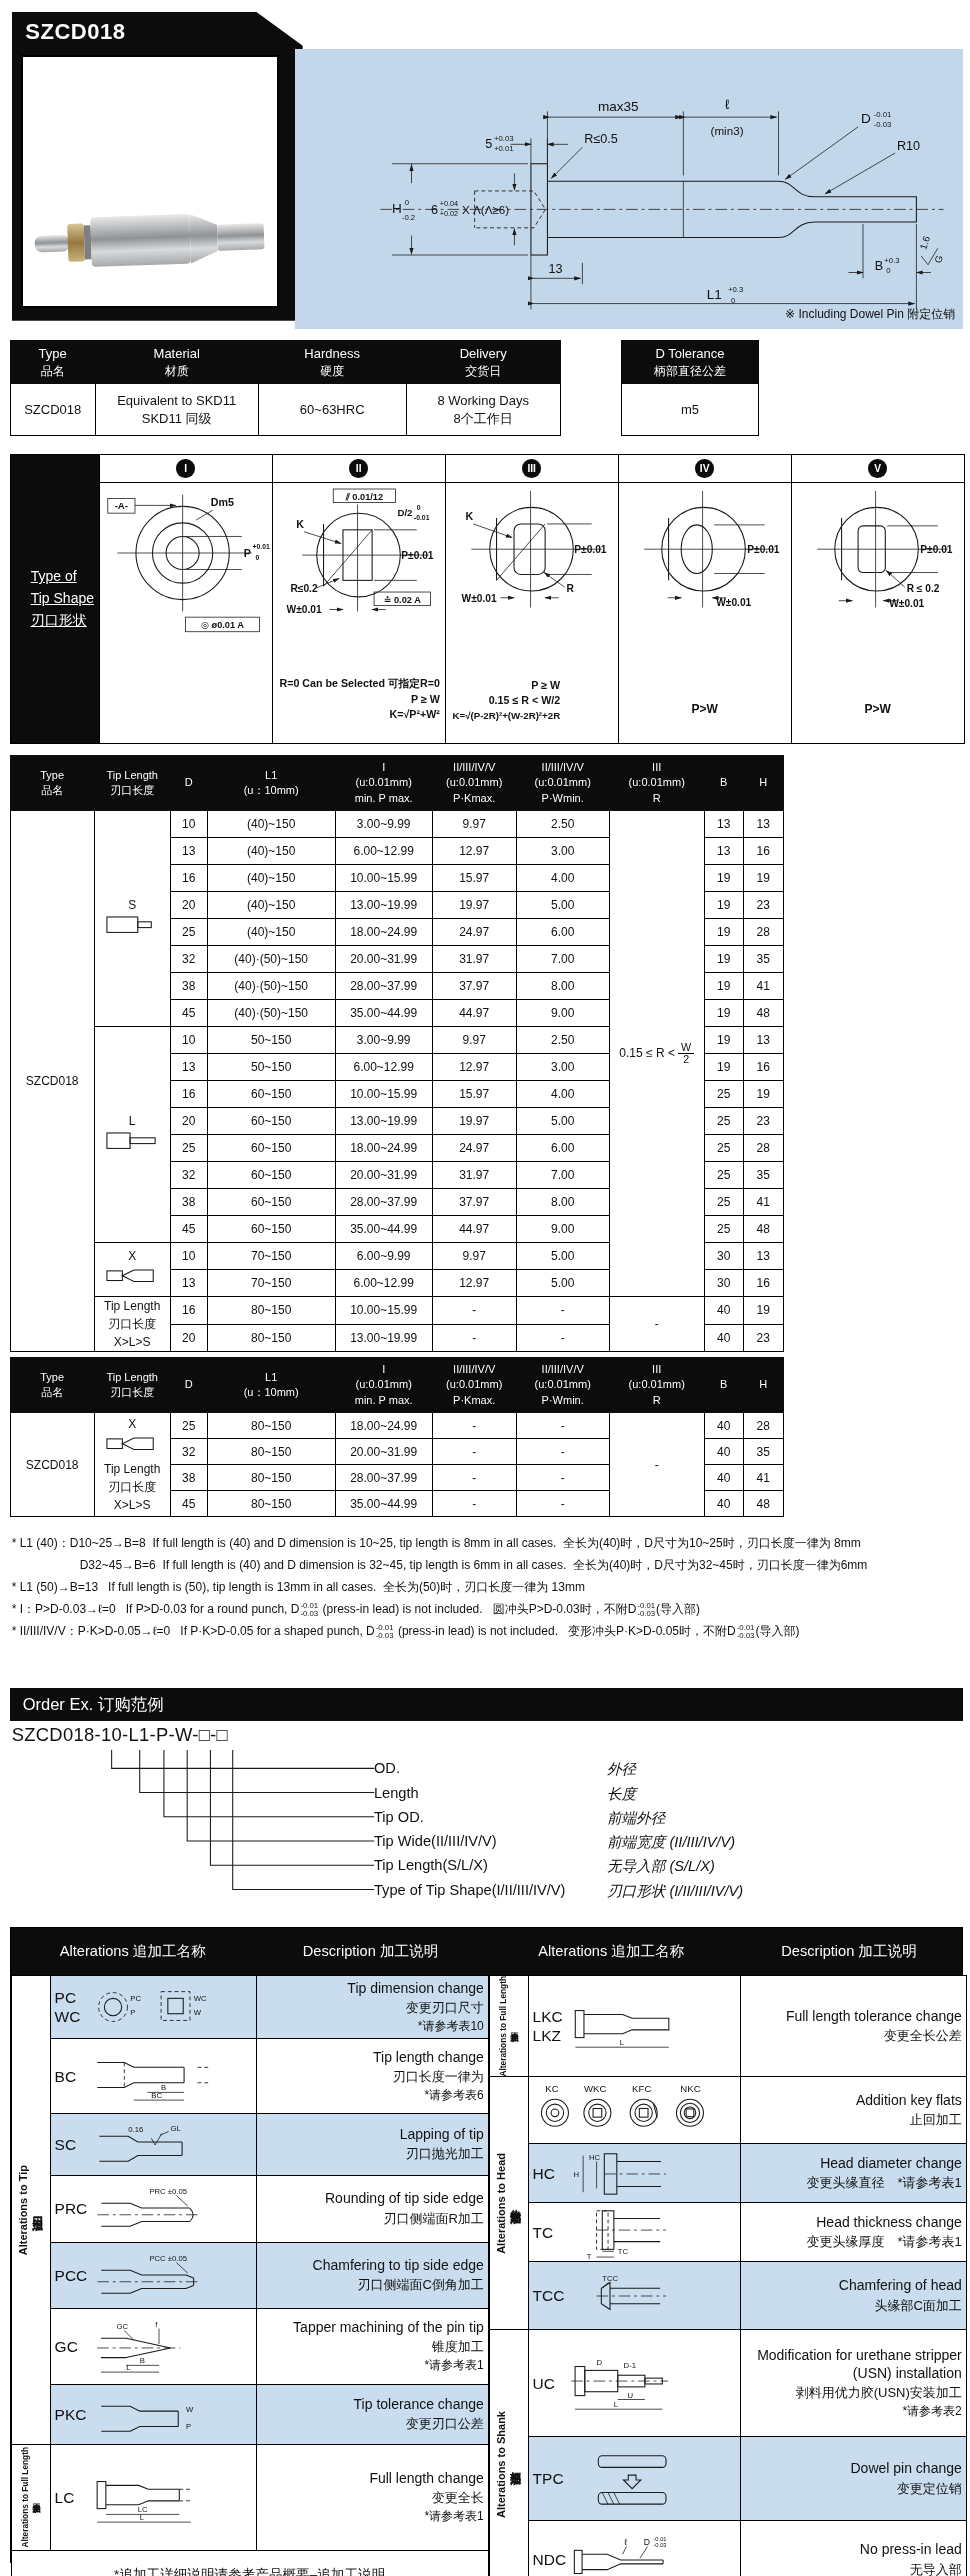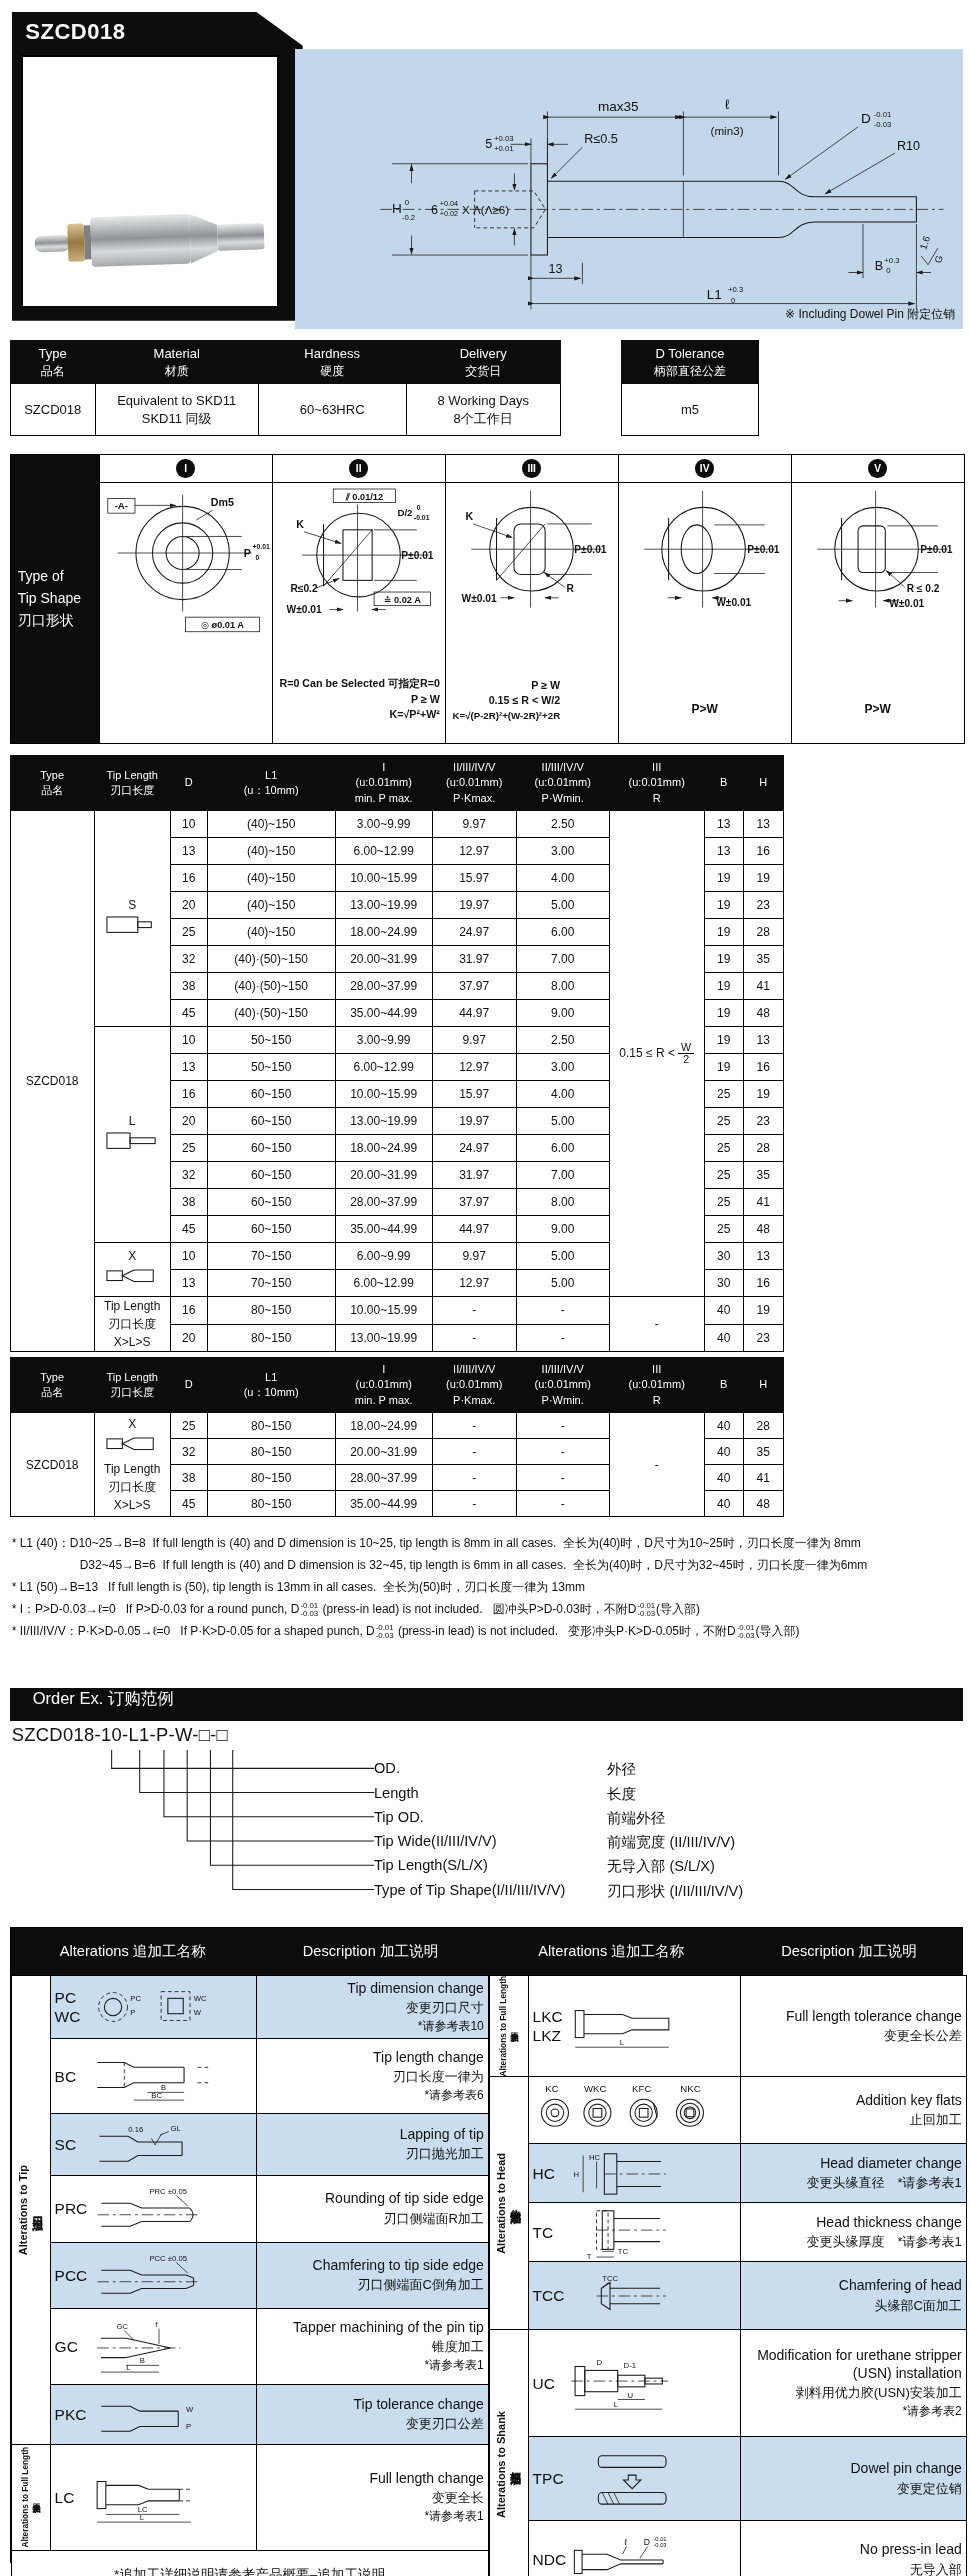--- a/index.html
+++ b/index.html
@@ -16,21 +16,21 @@
   
   table{border-collapse:collapse;table-layout:fixed;}
   .itable{border:1.9px solid #000;}
   .itable th{background:#0c0c0c;color:#fff;font-weight:normal;border:1px solid #0c0c0c;}
   .itable td{border:1px solid #000;background:#fff;}
   .itable th div,.itable td div{line-height:1.35;}
   .ien{font-size:13px;} .izh{font-size:12px;}
   .itable td{font-size:13px;text-align:center;}
   
   #tipshape{left:9.7px;top:454px;width:953px;height:288px;border:1.9px solid #000;display:flex;}
-  #ts-label{width:89px;background:#0c0c0c;color:#fff;display:flex;flex-direction:column;justify-content:center;gap:5.8px;padding-left:7px;box-sizing:border-box;}
+  #ts-label{width:89px;background:#0c0c0c;color:#fff;display:flex;flex-direction:column;justify-content:center;gap:5.8px;padding-left:20px;box-sizing:border-box;text-decoration:underline;}
   #ts-label div{font-size:14px;}
   .ts-cols{flex:1;display:flex;flex-direction:column;}
   .ts-hrow{display:flex;height:27px;border-bottom:1px solid #000;}
   .ts-hcell{width:173px;display:flex;align-items:center;justify-content:center;border-left:1px solid #000;box-sizing:border-box;background:#fff;}
   .numcirc{width:18.4px;height:18.4px;border-radius:50%;background:#0c0c0c;color:#fff;font-size:10.2px;display:flex;align-items:center;justify-content:center;font-weight:bold;}
   .ts-brow{display:flex;flex:1;}
   .ts-bcell{width:173px;border-left:1px solid #000;box-sizing:border-box;background:#fff;position:relative;font-weight:bold;}
   .ts-notes{position:absolute;left:6.8px;bottom:20px;font-size:10.7px;line-height:1.45;text-align:right;}
   .ts-notes.ctr{left:0;right:0;text-align:center;font-size:12px;bottom:25px;}
   
@@ -40,24 +40,24 @@
   .dtable td.bcol{border-left:1.9px solid #000;}
   .groupcell{font-size:11.7px;line-height:1.5;}
   .typecell{font-size:12px;}
   .frac{display:inline-flex;flex-direction:column;line-height:1.05;font-size:10.7px;vertical-align:middle;}
   .frac .fn{border-bottom:1px solid #000;padding:0 2.9px;}
   
   #footnotes{left:11.7px;top:1532px;width:956px;font-size:12px;line-height:22px;white-space:nowrap;}
   .fn-ind{padding-left:68px;}
   .tol{display:inline-flex;flex-direction:column;font-size:7.8px;line-height:1.05;vertical-align:middle;margin:0 1px;}
   
-  #order-bar{left:9.7px;top:1688px;width:953px;height:33px;background:#0c0c0c;color:#fff;display:flex;align-items:flex-start;padding-left:23px;box-sizing:border-box;font-size:16.5px;}
+  #order-bar{left:9.7px;top:1688px;width:953px;height:33px;background:#0c0c0c;color:#fff;display:flex;align-items:center;padding-left:13px;box-sizing:border-box;font-size:16.5px;}
   #order-code{left:11.7px;top:1724px;font-size:18.4px;letter-spacing:0.3px;}
   .ord-item{position:absolute;left:374px;width:583px;font-size:14.6px;}
-  .ord-item .ozh{position:absolute;left:233px;}
+  .ord-item .ozh{position:absolute;left:233px;font-style:italic;}
   
   #alt-wrap{left:9.7px;top:1927px;width:953px;height:636px;border:1.9px solid #000;box-sizing:border-box;}
   #alt-head{display:flex;height:47px;background:#0c0c0c;color:#fff;align-items:center;font-size:14.6px;}
   #alt-head span{display:inline-block;text-align:center;}
   #alt-body{display:flex;}
   .alt-table{width:477px;}
   .alt-table td{border:1px solid #000;padding:1.9px 3.9px;background:#fff;vertical-align:middle;}
   tr.blue td{background:#c9ddef;}
   td.vcell{background:#fff !important;padding:0;}
   .vwrap{display:flex;align-items:center;justify-content:center;gap:1px;height:100%;}

